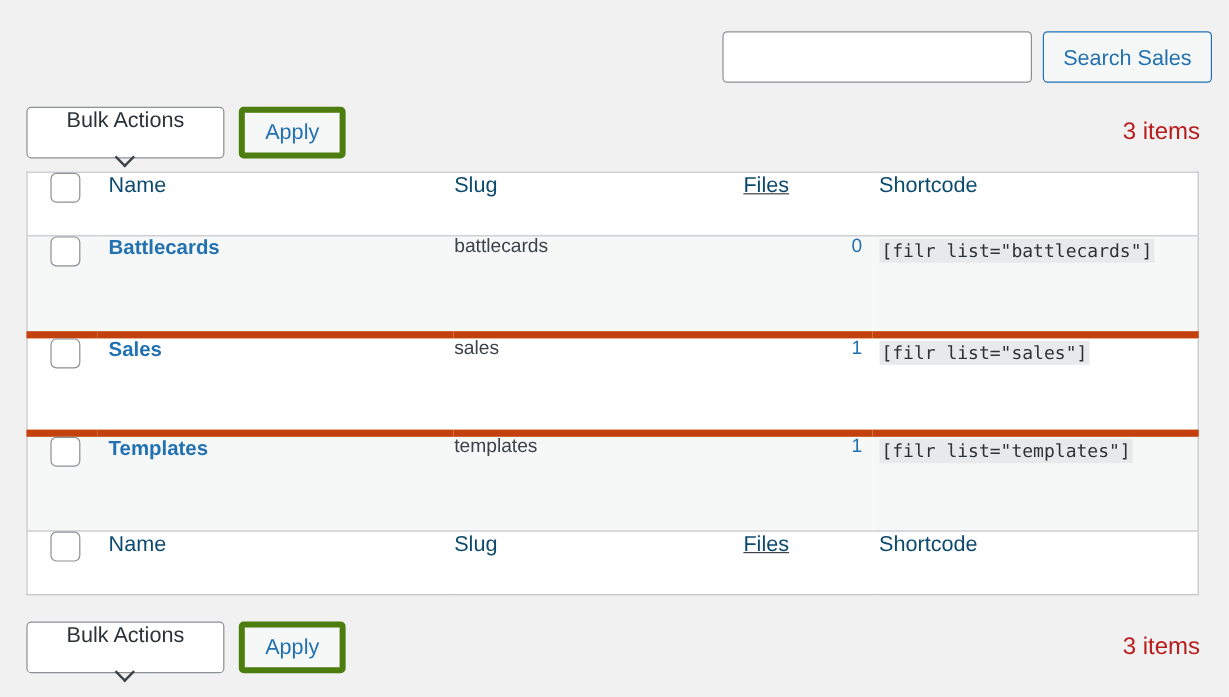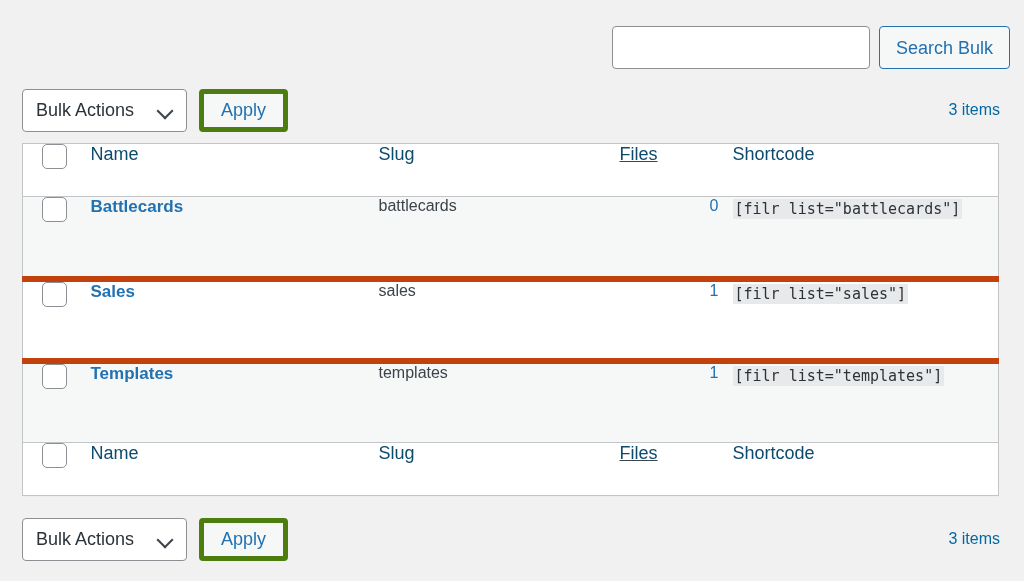--- a/index.html
+++ b/index.html
@@ -80,20 +80,21 @@
     color: #2c3338;
     font-family: "Liberation Sans", sans-serif;
     font-size: 18px;
     padding: 0 13px;
     display: flex;
     align-items: center;
     justify-content: space-between;
     gap: 12px;
     cursor: pointer;
     user-select: none;
+    flex-direction: column;
   }
   .chevron {
     display: inline-block;
     width: 15px;
     height: 15px;
     position: relative;
     flex: 0 0 auto;
   }
   .chevron::before {
     content: "";
@@ -114,22 +115,22 @@
     border-radius: 4px;
     background: #f6f7f7;
     color: #2271b1;
     font-family: "Liberation Sans", sans-serif;
     font-size: 18px;
     line-height: 1;
     cursor: pointer;
   }
   .displaying-num {
     margin-left: auto;
-    font-size: 16px;
-    color: #0369a1;
+    font-size: 20px;
+    color: #b91c1c;
   }
 
   
   .wp-list-table {
     position: absolute;
     left: 22px;
     top: 143px;
     width: 976px;
     border: 1px solid #c3c4c7;
     border-radius: 3px;
@@ -230,21 +231,21 @@
   th.sc-head   { padding-left: 6px; }
   th.files-head { padding-right: 8px; text-decoration: underline; }
 </style>
 </head>
 <body>
 
 <div class="page">
 
   <div class="search-row">
     <input class="search-input" type="text" placeholder="" style="">
-    <button class="search-button">Search Bulk</button>
+    <button class="search-button">Search Sales</button>
   </div>
 
   <div class="tablenav top">
     <div class="bulk-select">
       <span>Bulk Actions</span>
       <span class="chevron"></span>
     </div>
     <button class="apply-button">Apply</button>
     <span class="displaying-num">3 items</span>
   </div>

